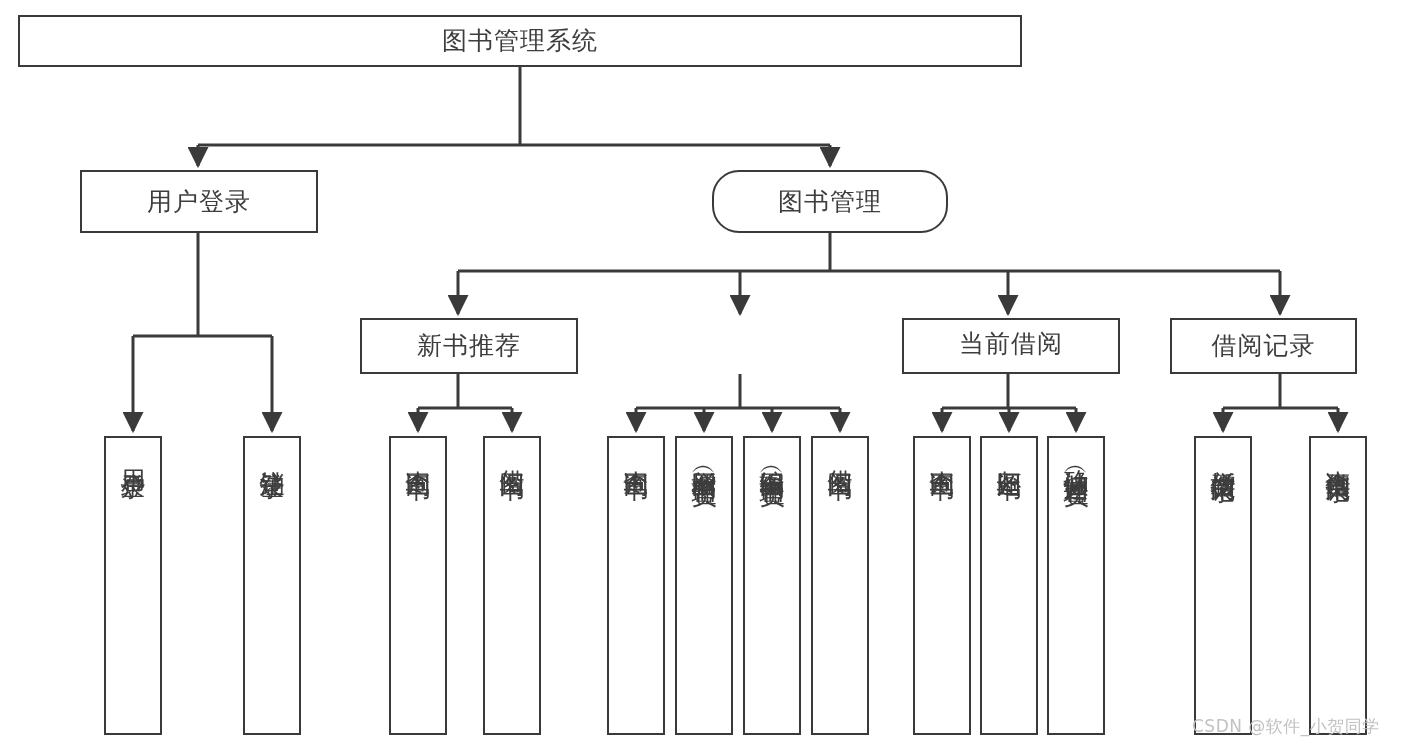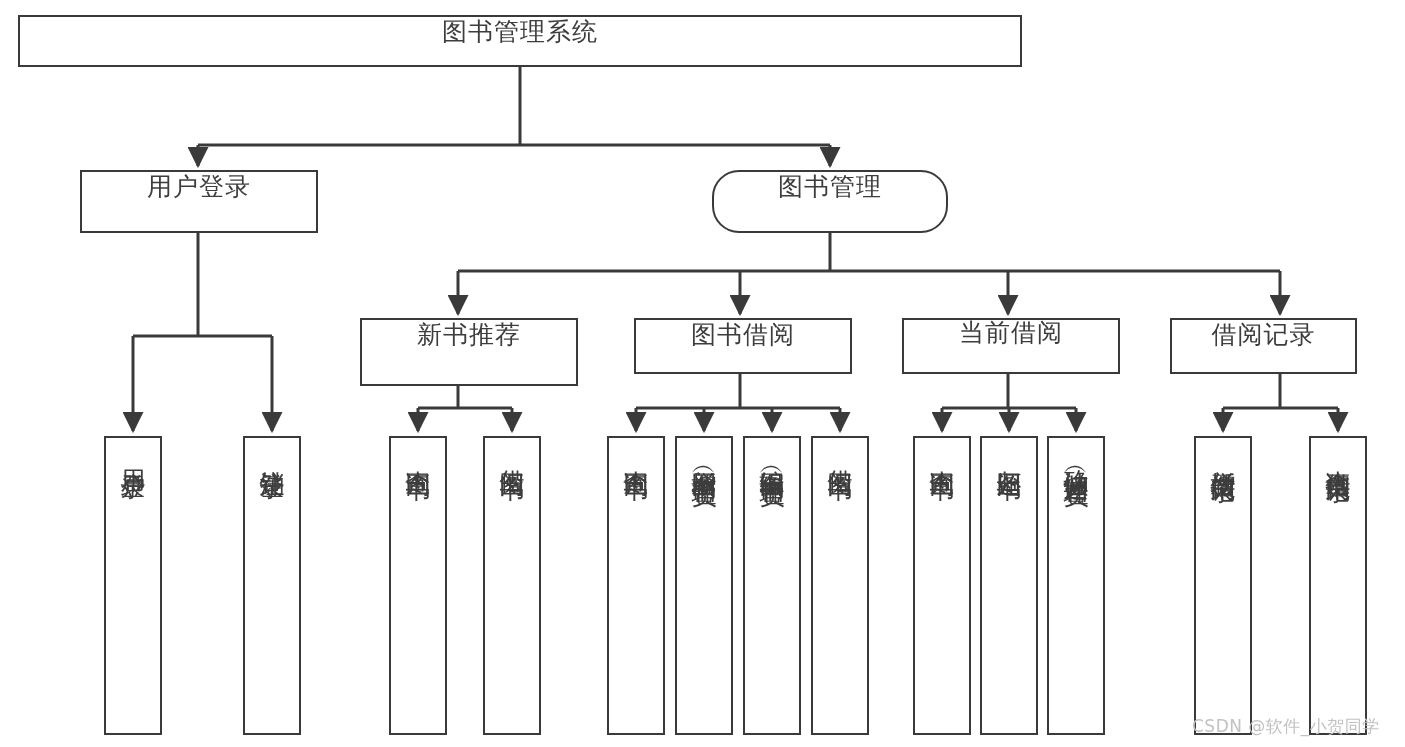--- a/index.html
+++ b/index.html
@@ -24,20 +24,21 @@
     width: 1405px;
     height: 747px;
     pointer-events: none;
   }
   .node {
     position: absolute;
     box-sizing: border-box;
     background: #ffffff;
     border: 2px solid #3a3a3a;
     display: flex;
+    align-items: center;
     justify-content: center;
     color: #3d3d3d;
     z-index: 2;
   }
   .node .label {
     display: block;
     text-align: center;
     line-height: 1.18;
     white-space: nowrap;
   }
@@ -134,25 +135,22 @@
     <span class="label">图书管理系统</span>
   </div>
 
   <div class="node horiz" style="left:80px; top:170px; width:238px; height:63px;">
     <span class="label">用户登录</span>
   </div>
   <div class="node horiz" style="left:712px; top:170px; width:236px; height:63px;border-radius:27px;">
     <span class="label">图书管理</span>
   </div>
 
-  <div class="node horiz" style="left:360px; top:318px; width:218px; height:68px;">
+  <div class="node horiz" style="left:360px; top:318px; width:218px; height:56px;">
     <span class="label">新书推荐</span>
-  </div>
-  <div class="node horiz" style="left:634px; top:318px; width:218px; height:56px;">
-    <span class="label">图书借阅</span>
   </div>
   <div class="node horiz" style="left:902px; top:318px; width:218px; height:56px;font-family:Liberation Mono, monospace;">
     <span class="label">当前借阅</span>
   </div>
   <div class="node horiz" style="left:1170px; top:318px; width:187px; height:56px;">
     <span class="label">借阅记录</span>
   </div>
 
   <div class="node vert" style="left:104px; top:436px; width:58px; height:299px;">
     <span class="label">用户登录</span>

